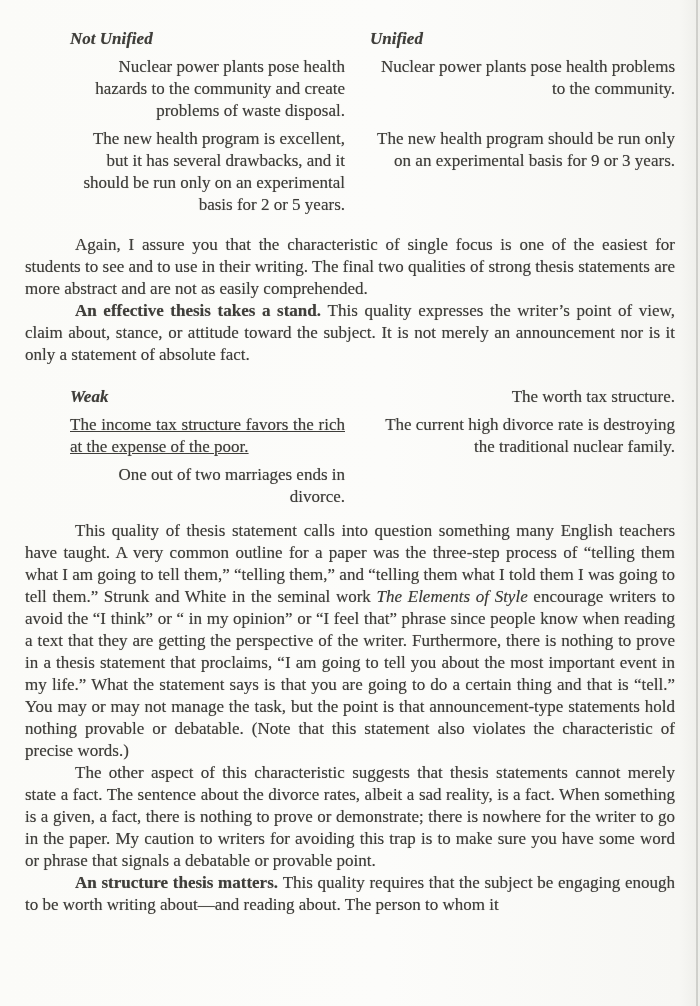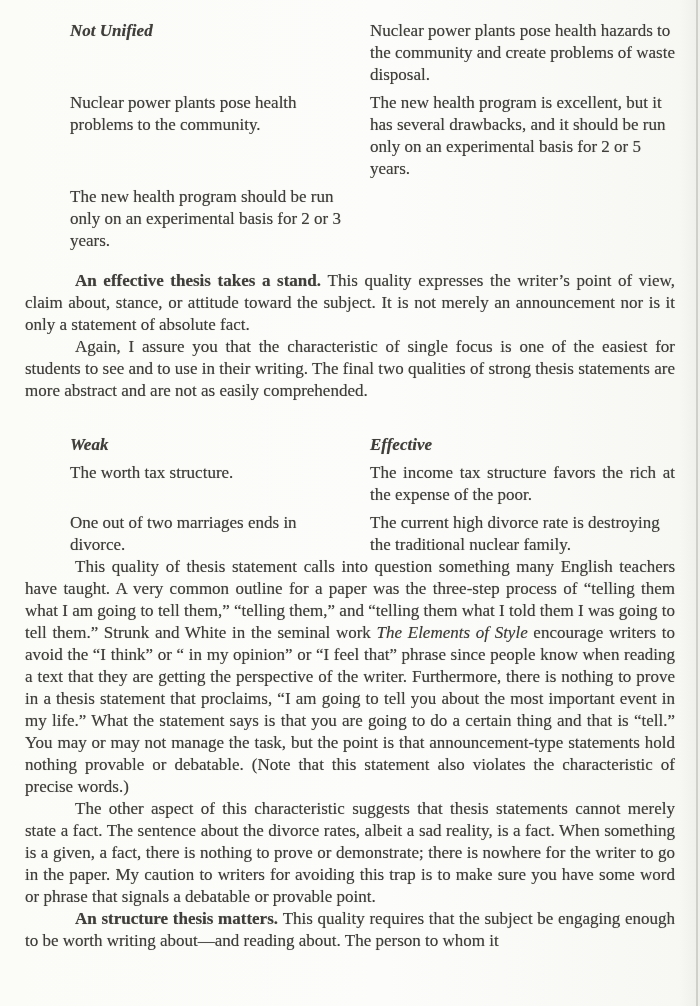--- a/index.html
+++ b/index.html
@@ -9,21 +9,21 @@
   .page {
     position: relative;
     width: 700px;
     height: 1006px;
     overflow: hidden;
     background: linear-gradient(90deg, #fbfbf8 0%, #fcfcfa 55%, #f7f7f4 97%, #eeeeea 100%);
     color: #3f3e3a;
     font-family: "Liberation Serif", serif;
     font-size: 17px;
     line-height: 22px;
-    padding: 20px 25px 0 25px;
+    padding: 28px 25px 0 25px;
     text-shadow: 0 0 0.7px rgba(63, 62, 58, 0.55);
   }
 
   .page-edge {
     position: absolute;
     top: 0; right: 2px;
     width: 2px; height: 100%;
     background: rgba(150, 150, 144, 0.35);
   }
 
@@ -31,65 +31,65 @@
     display: grid;
     grid-template-columns: 275px 305px;
     column-gap: 25px;
     row-gap: 6px;
     margin-left: 45px;
   }
   .cmp .h {
     font-style: italic;
     font-weight: 600;
   }
-  .cmp p { text-align: left; }
-  .cmp p.justify { text-align: justify; }
+  .cmp p { text-align: right; }
+  .cmp p.justify { text-align: justify; text-decoration: underline; }
 
   .cmp-1 { margin-bottom: 18px; }
-  .cmp-2 { margin-top: 32px; }
+  .cmp-2 { margin-top: 20px; }
 
   .body-block { margin-top: 0; }
   .body-para {
     text-align: justify;
     text-indent: 50px;
   }
-  .final-block { }
+  .final-block { margin-top: 12px; }
 
   .lead { font-weight: bold; }
   .book-title { font-style: italic; }
 </style>
 </head>
 <body>
 
 <div class="page" style="color: rgb(63, 62, 58);">
 
   <div class="cmp cmp-1">
     <div class="h">Not Unified</div>
+    <div class="h">Unified</div>
 
     <p>Nuclear power plants pose health hazards to the community and create problems of waste disposal.</p>
     <p>Nuclear power plants pose health problems to the community.</p>
 
     <p>The new health program is excellent, but it has several drawbacks, and it should be run only on an experimental basis for 2 or 5 years.</p>
-    <p>The new health program should be run only on an experimental basis for 2 or 3 years.</p>
+    <p>The new health program should be run only on an experimental basis for 9 or 3 years.</p>
   </div>
 
   <div class="body-block">
+    <p class="body-para">Again, I assure you that the characteristic of single focus is one of the easiest for students to see and to use in their writing. The final two qualities of strong thesis statements are more abstract and are not as easily comprehended.</p>
     <p class="body-para"><span class="lead">An effective thesis takes a stand.</span>&nbsp;<span>This quality expresses the writer’s point of view, claim about, stance, or attitude toward the subject. It is not merely an announcement nor is it only a statement of absolute fact.</span></p>
-    <p class="body-para">Again, I assure you that the characteristic of single focus is one of the easiest for students to see and to use in their writing. The final two qualities of strong thesis statements are more abstract and are not as easily comprehended.</p>
   </div>
 
   <div class="cmp cmp-2">
     <div class="h">Weak</div>
-    <div class="h">Effective</div>
 
     <p>The worth tax structure.</p>
     <p class="justify">The income tax structure favors the rich at the expense of the poor.</p>
 
+    <p>The current high divorce rate is destroying the traditional nuclear family.</p>
     <p>One out of two marriages ends in divorce.</p>
-    <p>The current high divorce rate is destroying the traditional nuclear family.</p>
   </div>
 
   <div class="final-block">
     <p class="body-para"><span>This quality of thesis statement calls into question something many English teachers have taught. A very common outline for a paper was the three-step process of “telling them what I am going to tell them,” “telling them,” and “telling them what I told them I was going to tell them.” Strunk and White in the seminal work </span><span class="book-title">The Elements of Style</span><span> encourage writers to avoid the “I think” or “ in my opinion” or “I feel that” phrase since people know when reading a text that they are getting the perspective of the writer. Furthermore, there is nothing to prove in a thesis statement that proclaims, “I am going to tell you about the most important event in my life.” What the statement says is that you are going to do a certain thing and that is “tell.” You may or may not manage the task, but the point is that announcement-type statements hold nothing provable or debatable. (Note that this statement also violates the characteristic of precise words.)</span></p>
     <p class="body-para">The other aspect of this characteristic suggests that thesis statements cannot merely state a fact. The sentence about the divorce rates, albeit a sad reality, is a fact. When something is a given, a fact, there is nothing to prove or demonstrate; there is nowhere for the writer to go in the paper. My caution to writers for avoiding this trap is to make sure you have some word or phrase that signals a debatable or provable point.</p>
     <p class="body-para"><span class="lead">An structure thesis matters.</span>&nbsp;<span>This quality requires that the subject be engaging enough to be worth writing about—and reading about. The person to whom it</span></p>
   </div>
 
   <div class="page-edge"></div>
 </div>

